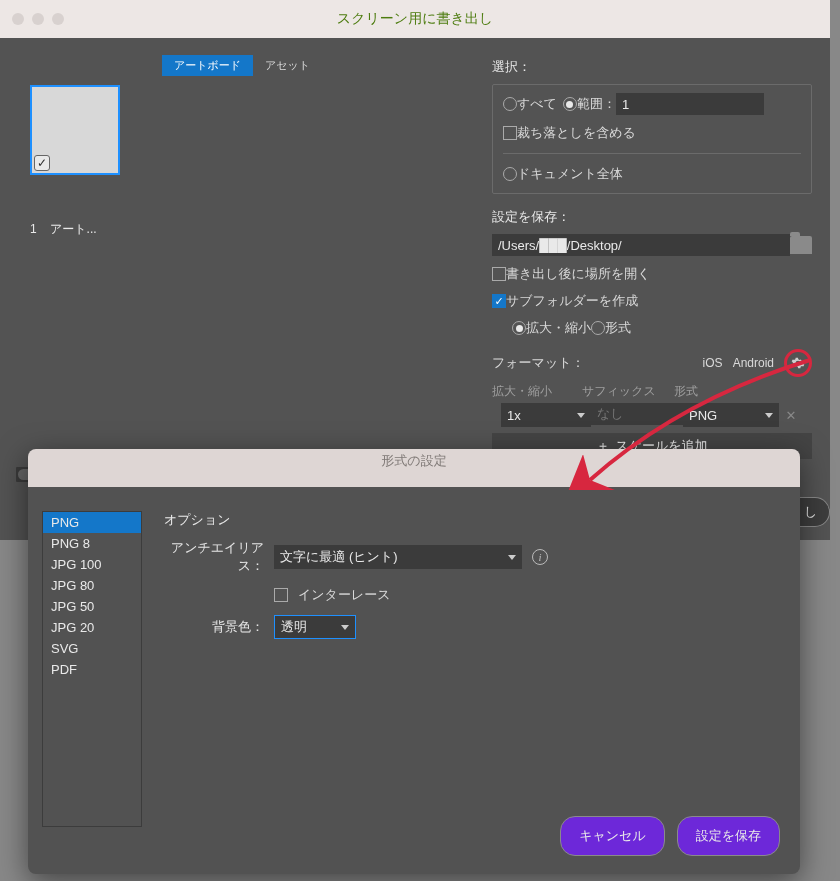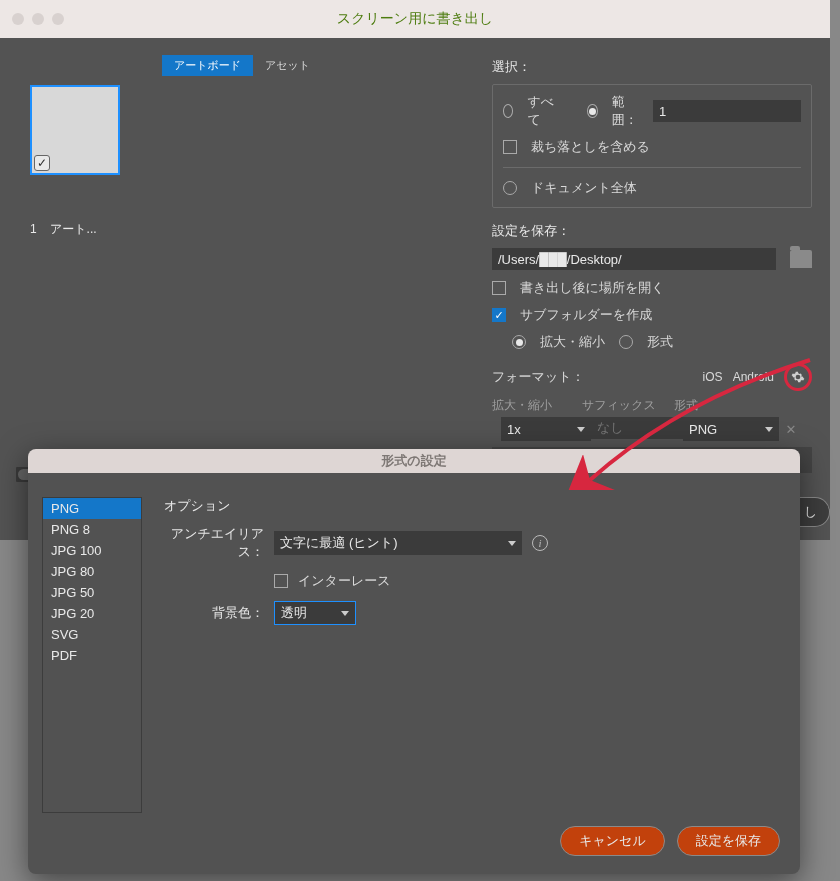--- a/index.html
+++ b/index.html
@@ -112,21 +112,21 @@
   }
 
   
   .panel {
     position: absolute;
     right: 18px;
     top: 20px;
     width: 320px;
   }
   .section-label { color:#e9e9e9; margin-bottom:8px; font-size:13px; }
-  .row { display:flex; align-items:center; gap:14px; margin-bottom:9px; }
+  .row { display:flex; align-items:center; margin-bottom:9px; }
   .radio {
     width:14px; height:14px; border-radius:50%;
     border:1px solid #aaa; display:inline-flex;
     align-items:center; justify-content:center;
     cursor:pointer;
   }
   .radio.checked::after {
     content:""; width:7px; height:7px; border-radius:50%; background:#e9e9e9;
   }
   .checkbox {
@@ -202,28 +202,27 @@
   
   .overlay {
     position:absolute;
     left:28px; top:449px;
     width:772px; height:425px;
     background:#525252;
     border-radius:8px;
     box-shadow:0 8px 30px rgba(0,0,0,0.5);
   }
   .overlay-title {
-    height:24px;
+    height:38px;
     background:#ded6d4;
     border-radius:8px 8px 0 0;
     text-align:center;
     color:#7e7875;
     font-size:13px;
     line-height:24px;
-    font-weight:bold;
   }
   .overlay-body{
     display:flex;
     padding:24px 24px 0 14px;
     gap:22px;
     height:340px;
   }
   .format-list{
     width:100px;
     border:1px solid #3c3c3c;
@@ -250,22 +249,22 @@
   .select-bg{
     flex:0 0 82px; border:1.5px solid #1e90ff;
   }
 
   .overlay-buttons{
     position:absolute;
     right:20px; bottom:18px;
     display:flex; gap:12px;
   }
   .btn{
-    height:30px; padding:0 18px;
-    background:#c2410c;
+    height:40px; padding:0 18px;
+    background:#6d28d9;
     border:1px solid #8a8a8a;
     border-radius:15px;
     color:#e9e9e9;
     display:flex;align-items:center;
     cursor:pointer;
     font-size:13px;
   }
 
   
   .arrow-svg{

